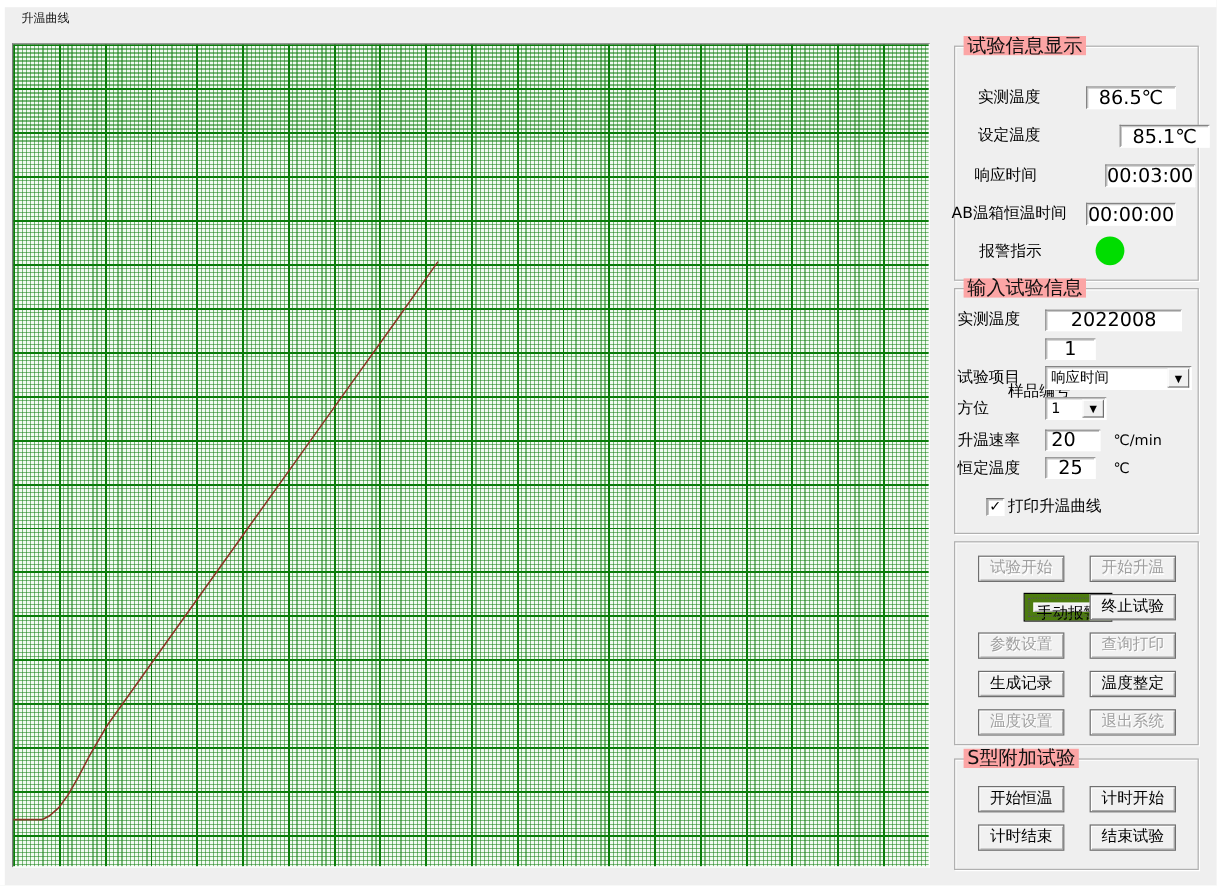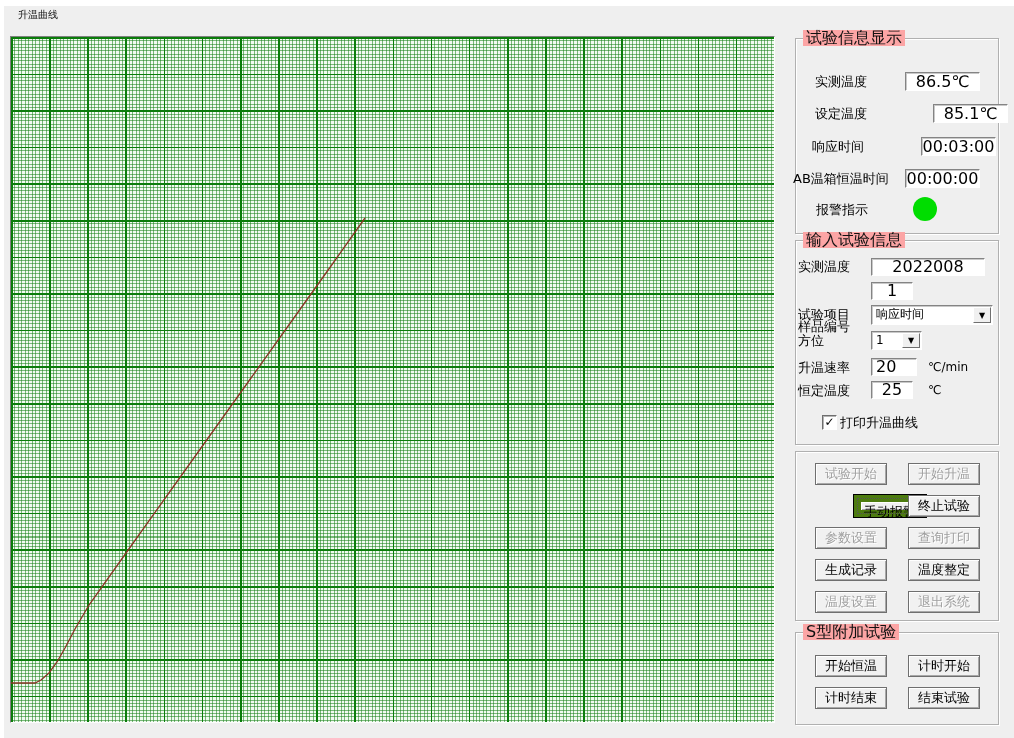--- a/index.html
+++ b/index.html
@@ -44,21 +44,21 @@
             box-shadow:inset 1px 1px 0 #b5b5b5;
             display:flex;align-items:center;justify-content:center;
             font-size:12px;font-weight:bold;line-height:11px;color:#000;}
   
   .btn-grid{position:absolute;display:grid;grid-template-columns:72px 72px;
             column-gap:21px;row-gap:10px;}
   .btn{width:72px;height:22px;background:#f1f1f1;
        border:1px solid #6f6f6f;box-shadow:inset 1px 1px 0 #ffffff,inset -1px -1px 0 #a8a8a8;
        font-family:inherit;font-size:13px;color:#000;text-align:center;line-height:20px;
        box-sizing:border-box;padding:0;cursor:default;user-select:none;}
-  .btn.disabled{color:#9f9f9f;text-shadow:1px 1px 0 #ffffff;}
+  .btn.disabled{color:#9f9f9f;text-shadow:1px 1px 0 #ffffff;font-family:Liberation Mono, monospace;}
   .btn.focused{border:7px solid #4d7c0f;outline:1px dotted #555;outline-offset:-4px;
                box-shadow:0 0 0 1px #000,inset 1px 1px 0 #ffffff,inset -1px -1px 0 #a8a8a8;margin-left:39px;}
   
   #alarm-light{position:absolute;left:913px;top:197px;width:24px;height:24px;border-radius:50%;}
 </style>
 </head>
 <body>
 
 <div id="app">
   <div class="edge" style="left:0;top:0;width:1014px;height:6px;"></div>
@@ -84,21 +84,21 @@
   <div class="lbl" style="left:793px;top:170px;">AB温箱恒温时间</div>
   <div class="field" style="left:905px;top:169px;width:73px;">00:00:00</div>
   <div class="lbl" style="left:816px;top:201px;">报警指示</div>
   <div id="alarm-light" style="background: rgb(0, 221, 0);"></div>
 
   <div class="groupbox" style="left:795px;top:240px;width:202px;height:203px;">
     <div class="group-label">输入试验信息</div>
   </div>
   <div class="lbl" style="left:798px;top:258px;">实测温度</div>
   <div class="field" style="left:871px;top:258px;width:112px;height:16px;line-height:16px;">2022008</div>
-  <div class="lbl" style="left:798px;top:282px;margin-top:36px;">样品编号</div>
+  <div class="lbl" style="left:840px;top:282px;margin-top:36px;">样品编号</div>
   <div class="field" style="left:871px;top:282px;width:40px;height:16px;line-height:16px;">1</div>
 
   <div class="lbl" style="left:798px;top:306px;">试验项目</div>
   <div class="combo" style="left:871px;top:305px;width:120px;height:18px;">
     <span class="val">响应时间</span>
     <span class="arrow">▼</span>
   </div>
 
   <div class="lbl" style="left:798px;top:332px;">方位</div>
   <div class="combo" style="left:871px;top:331px;width:49px;height:17px;">

